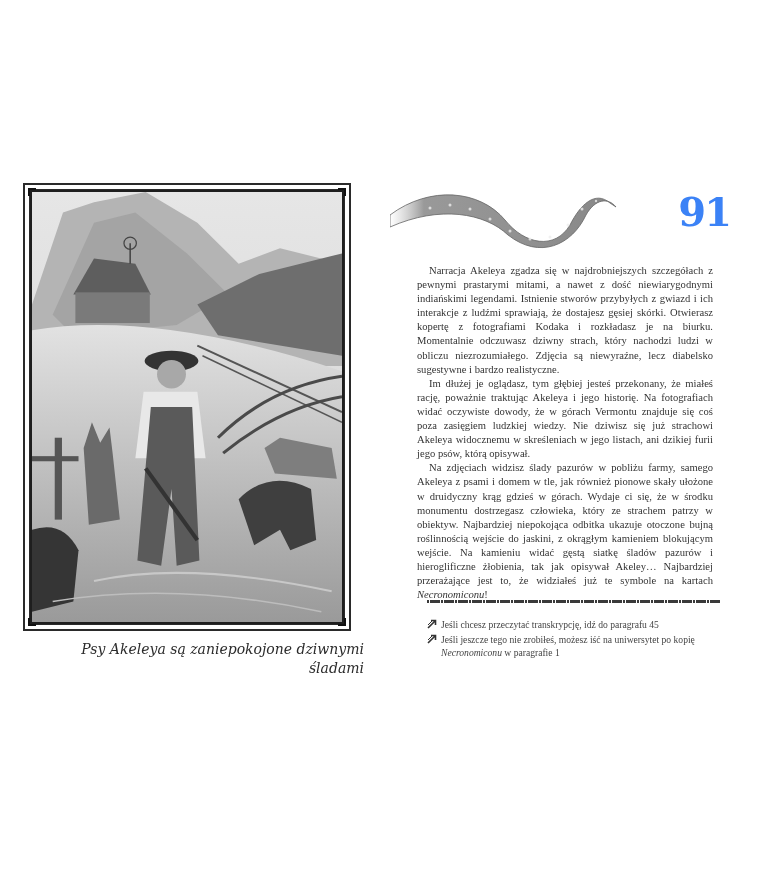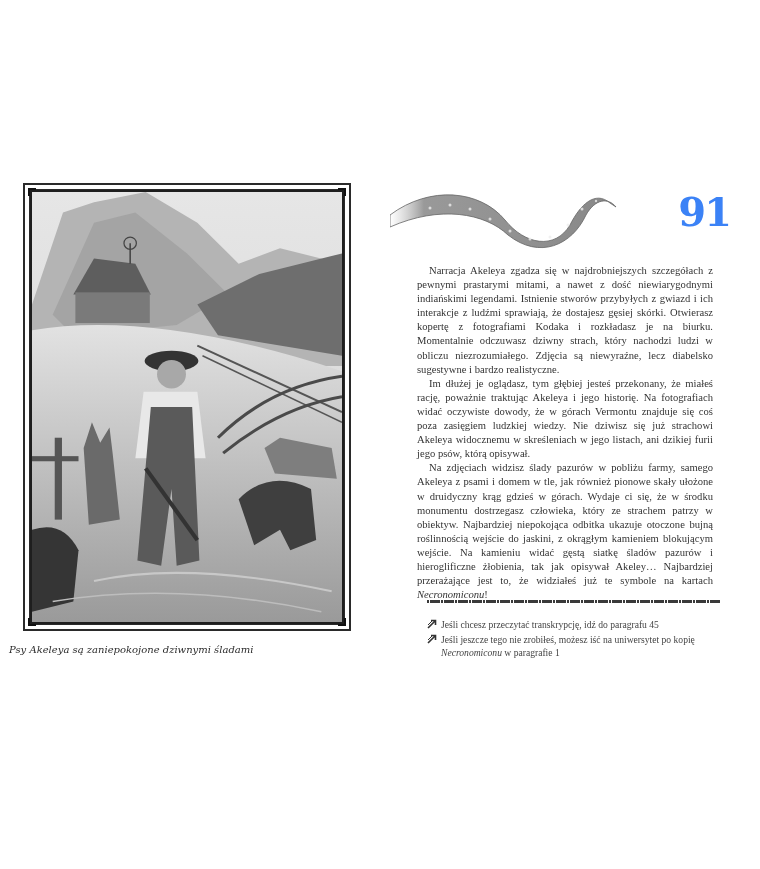--- a/index.html
+++ b/index.html
@@ -23,22 +23,22 @@
   .corner {
     position:absolute; width:8px; height:8px; background:#111;
   }
   .corner.tl { left:3px; top:3px; }
   .corner.tr { right:3px; top:3px; }
   .corner.bl { left:3px; bottom:3px; }
   .corner.br { right:3px; bottom:3px; }
   .art-svg { width:100%; height:100%; display:block; }
 
   .caption {
-    position:absolute; left:9px; top:640px; width:340px; text-align:left;
-    font-family:"DejaVu Serif", serif; font-style:italic; font-size:10px; line-height:19px;
+    position:absolute; left:24px; top:640px; width:340px; text-align:right;
+    font-family:"DejaVu Serif", serif; font-style:italic; font-size:14px; line-height:19px;
     color:#2b2b2b;
   }
 
   
   .tentacle {
     position:absolute; left:390px; top:175px; width:240px; height:80px;
   }
   .para-number {
     position:absolute; left:650px; top:188px; width:80px;
     font-family:"DejaVu Serif", serif; font-weight:bold; font-size:40px; letter-spacing:-2px;

